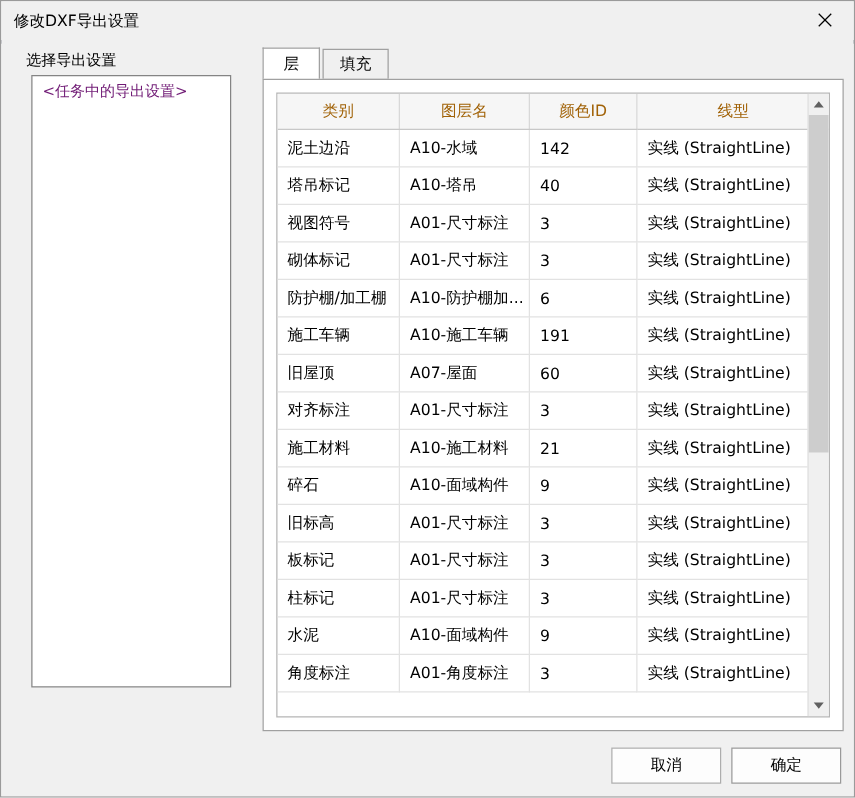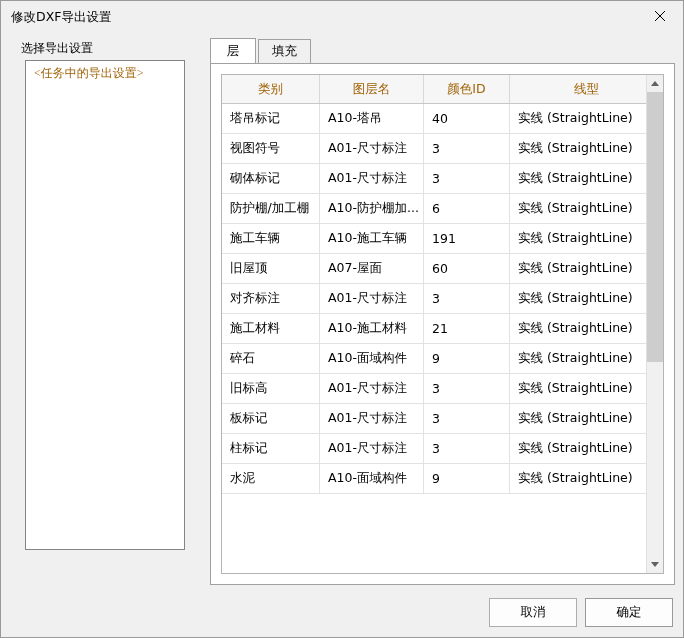--- a/index.html
+++ b/index.html
@@ -91,23 +91,22 @@
     top: 12px;
     width: 160px;
     height: 490px;
     background: #ffffff;
     border: 1px solid #848484;
     box-sizing: border-box;
   }
   .listbox .item {
     padding: 4px 6px 0 8px;
     font-size: 12px;
-    color: #a16207;
+    color: #701a75;
     white-space: nowrap;
-    font-family: Liberation Serif, serif;
   }
 
   
   .tabs-area {
     position: absolute;
     left: 209px;
     top: 6px;
     right: 8px;
     bottom: 52px;
   }
@@ -293,20 +292,26 @@
             <thead>
               <tr>
                 <th class="col0">类别</th>
                 <th class="col1">图层名</th>
                 <th class="col2">颜色ID</th>
                 <th class="col3">线型</th>
               </tr>
             </thead>
             <tbody id="grid-body">
                 <tr>
+                  <td class="col0">泥土边沿</td>
+                  <td class="col1">A10-水域</td>
+                  <td class="col2">142</td>
+                  <td class="col3">实线 (StraightLine)</td>
+                </tr>
+                <tr>
                   <td class="col0">塔吊标记</td>
                   <td class="col1">A10-塔吊</td>
                   <td class="col2">40</td>
                   <td class="col3">实线 (StraightLine)</td>
                 </tr>
                 <tr>
                   <td class="col0">视图符号</td>
                   <td class="col1">A01-尺寸标注</td>
                   <td class="col2">3</td>
                   <td class="col3">实线 (StraightLine)</td>
@@ -368,20 +373,26 @@
                 <tr>
                   <td class="col0">柱标记</td>
                   <td class="col1">A01-尺寸标注</td>
                   <td class="col2">3</td>
                   <td class="col3">实线 (StraightLine)</td>
                 </tr>
                 <tr>
                   <td class="col0">水泥</td>
                   <td class="col1">A10-面域构件</td>
                   <td class="col2">9</td>
+                  <td class="col3">实线 (StraightLine)</td>
+                </tr>
+                <tr>
+                  <td class="col0">角度标注</td>
+                  <td class="col1">A01-角度标注</td>
+                  <td class="col2">3</td>
                   <td class="col3">实线 (StraightLine)</td>
                 </tr>
               </tbody>
           </table>
           <div class="vscroll">
             <div class="arrow up">
               <div class="arrow-glyph up"></div>
             </div>
             <div class="thumb"></div>
             <div class="arrow down">

